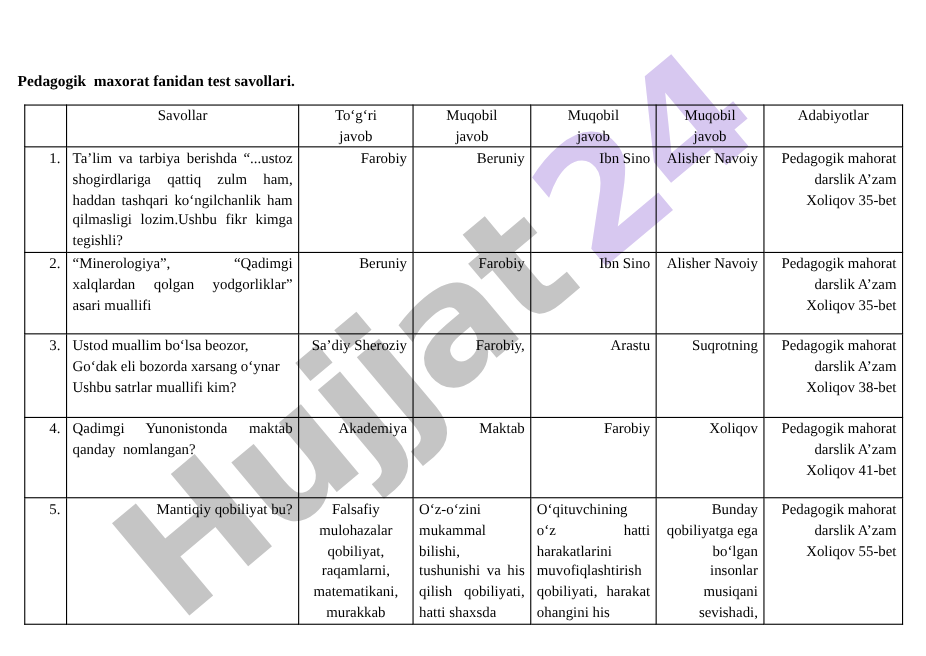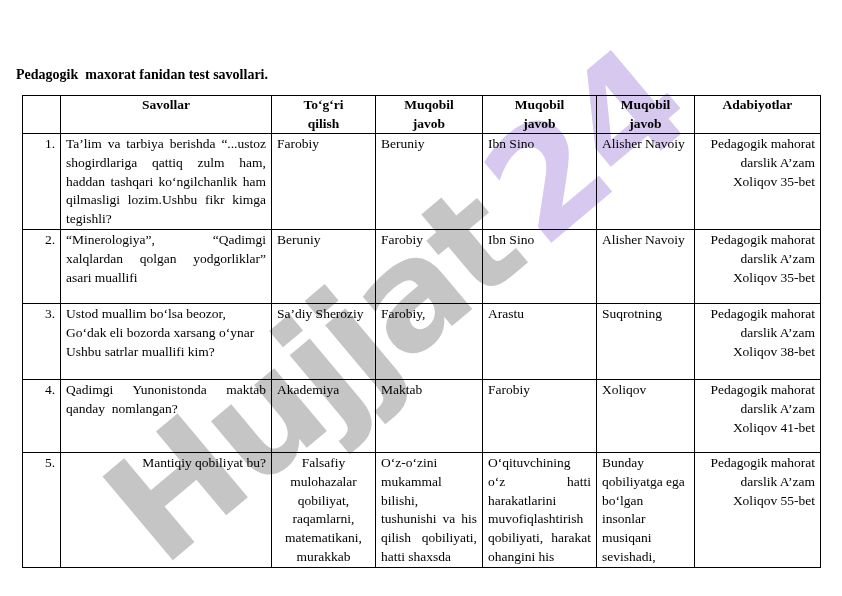--- a/index.html
+++ b/index.html
@@ -56,35 +56,35 @@
     z-index:1;
   }
   table.test th,
   table.test td{
     border:1px solid #000;
     vertical-align:top;
     padding:1px 5px;
     overflow:hidden;
   }
   table.test th{
-    font-weight:bold;
+    font-weight:normal;
     text-align:center;
     height:17px;
     padding:0 18px;
     margin-top:36px;
   }
   tr.r1{height:91px;}
   tr.r2{height:74px;}
   tr.r3{height:76px;}
   tr.r4{height:73px;}
   tr.r5{height:113px;}
   td.num{text-align:right;padding-right:5px;}
   td.q{text-align:justify;white-space:pre-wrap;}
   td.q-center{text-align:right;white-space:pre-wrap;}
-  td.ans{text-align:left;margin-left:12px;}
+  td.ans{text-align:right;margin-left:12px;}
   td.ans-center{text-align:center;}
   td.ans-just{text-align:justify;}
   td.src{text-align:right;}
 </style>
 </head>
 <body>
 
 <div class="watermark">
   <span class="wm-gray">Hujjat</span><span class="wm-purple">24</span>
 </div>
@@ -98,21 +98,21 @@
       <col style="width:104px">
       <col style="width:107px">
       <col style="width:114px">
       <col style="width:98px">
       <col style="width:126px">
   </colgroup>
   <thead>
     <tr>
       <th></th>
       <th>Savollar</th>
-      <th>To‘g‘ri qilish</th>
+      <th>To‘g‘ri javob</th>
       <th>Muqobil javob</th>
       <th>Muqobil javob</th>
       <th>Muqobil javob</th>
       <th>Adabiyotlar</th>
     </tr>
   </thead>
   <tbody>
     <tr class="r1">
       <td class="num">1.</td>
       <td class="q">Ta’lim va tarbiya berishda “...ustoz shogirdlariga qattiq zulm ham, haddan tashqari ko‘ngilchanlik ham qilmasligi lozim.Ushbu fikr kimga tegishli?</td>

